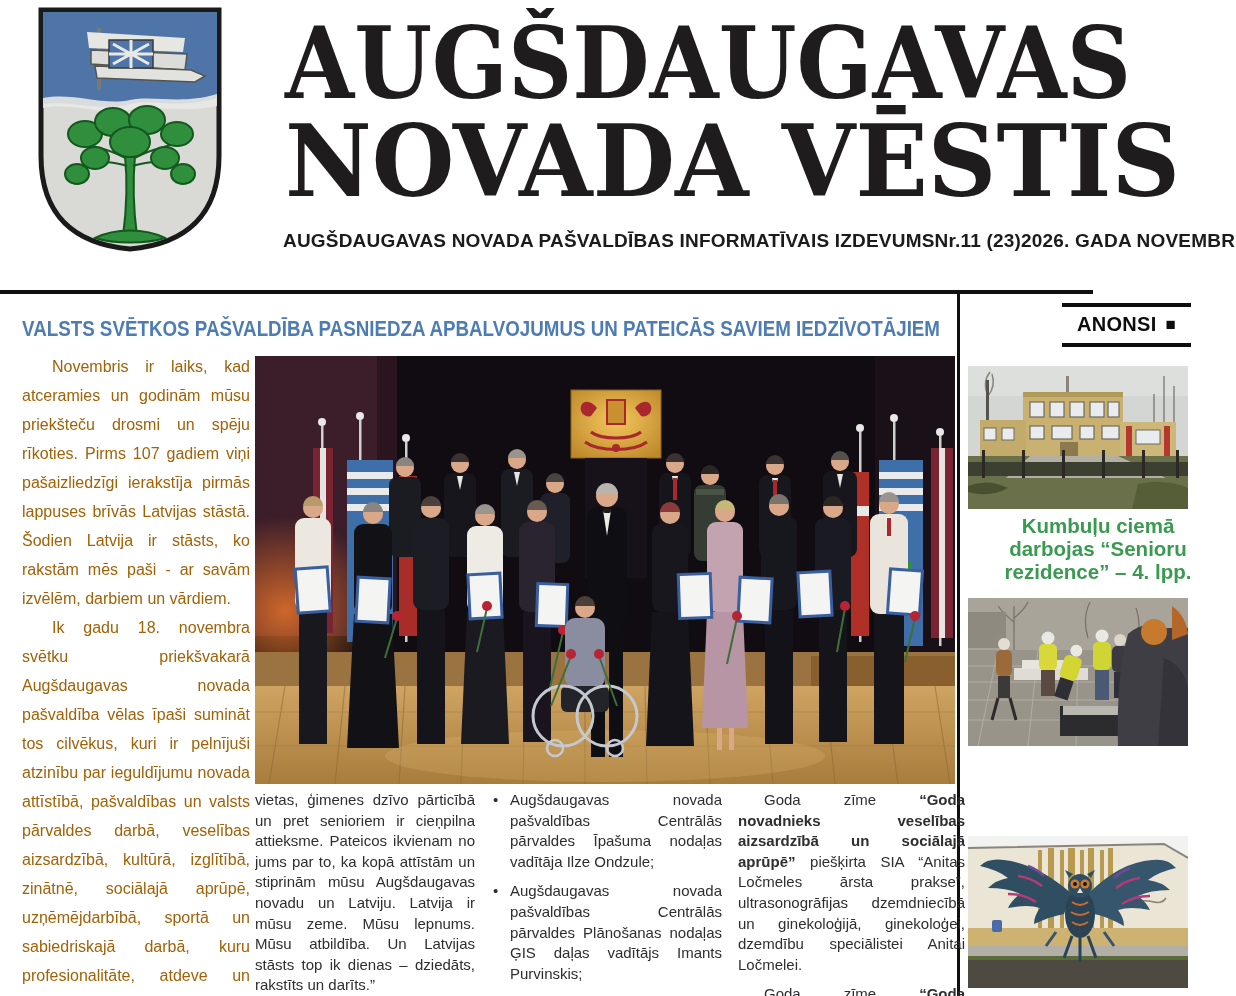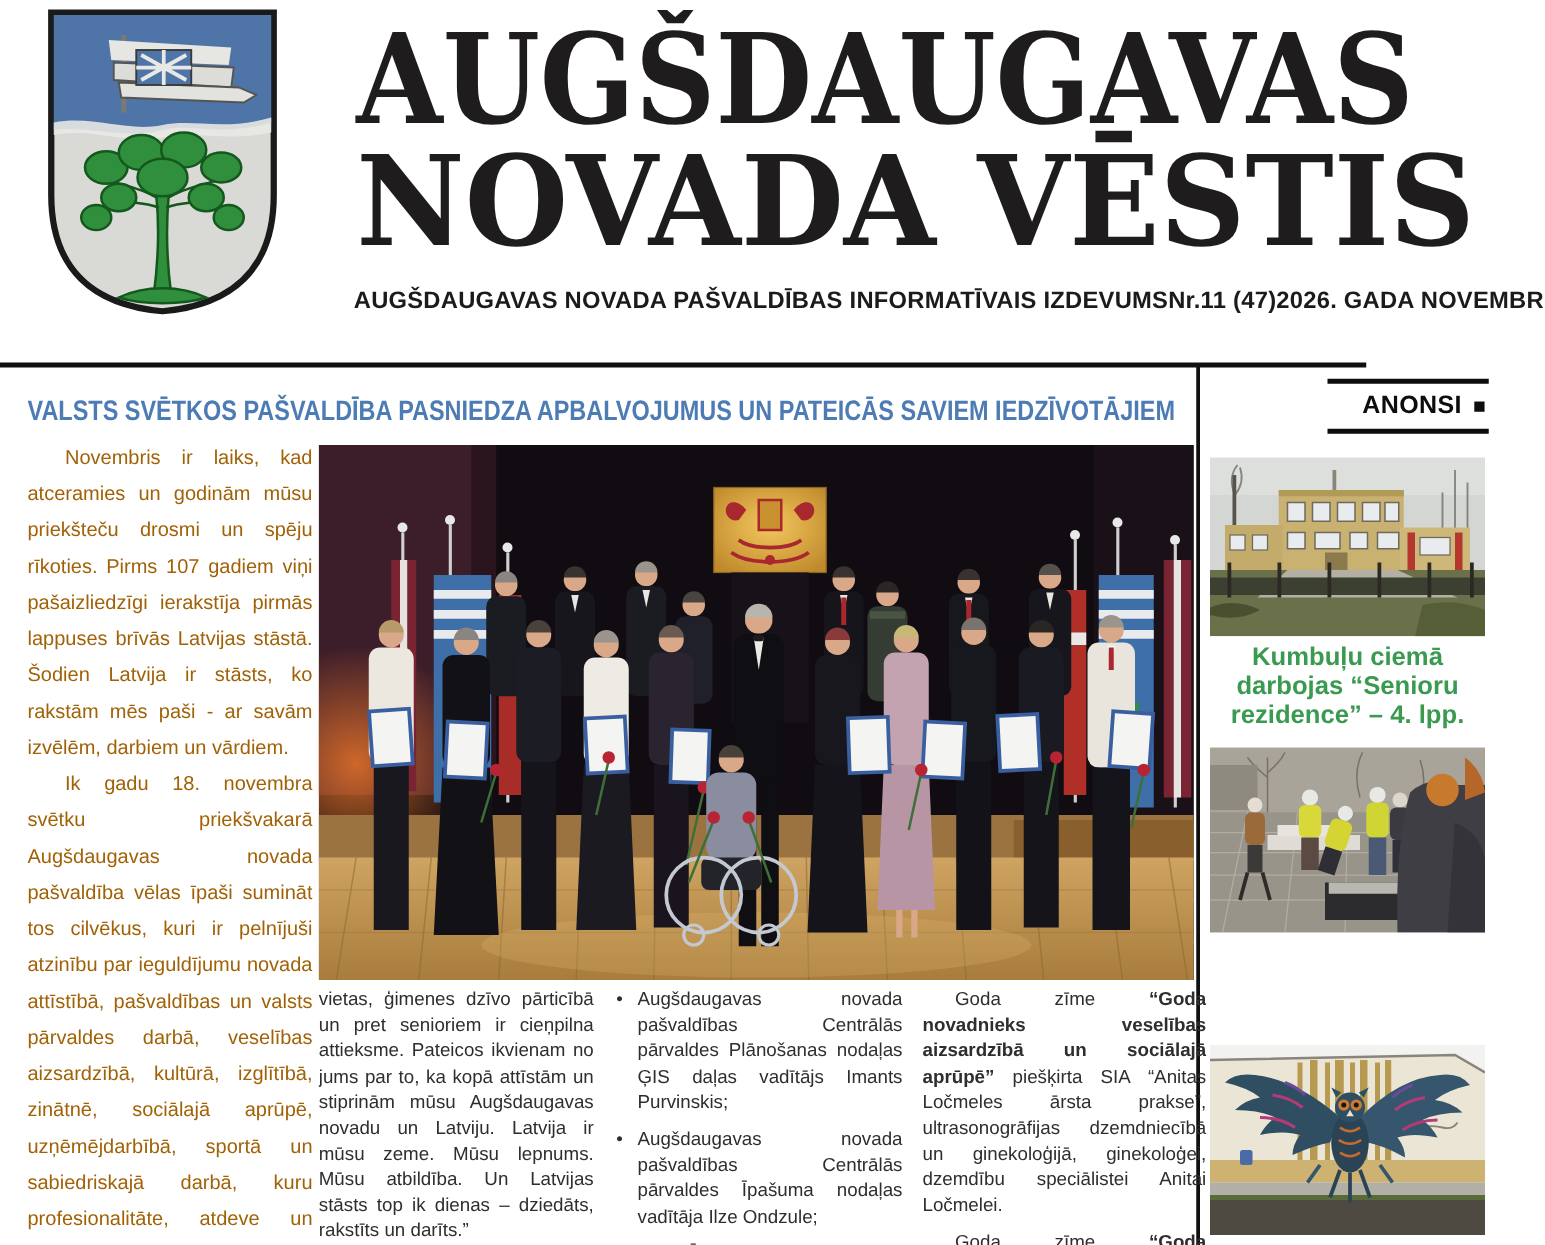--- a/index.html
+++ b/index.html
@@ -30,30 +30,30 @@
   .col4 p{text-indent:26px;margin:0 0 9px 0;}
   .col4 .bold{font-weight:bold;}
   ul.bullets{margin:0;padding:0;list-style:none;}
   ul.bullets li{position:relative;padding-left:17px;margin:0 0 9px 0;}
   ul.bullets li::before{content:"•";position:absolute;left:0;top:0;font-size:15px;}
 
   .main-photo{position:absolute;left:255px;top:356px;width:700px;height:428px;}
 
   
   .anonsi{position:absolute;left:1062px;top:303px;width:125px;border-top:4px solid #0d0d0d;
-          border-bottom:4px solid #0d0d0d;padding:6px 2px 7px 2px;display:flex;justify-content:flex-end;
+          border-bottom:4px solid #0d0d0d;padding:6px 2px 7px 2px;display:flex;justify-content:center;
           align-items:center;gap:9px;font-weight:bold;font-size:20px;letter-spacing:.3px;color:#0d0d0d;}
   .anonsi .sq{font-size:17px;line-height:1;}
   .side-img{position:absolute;left:968px;width:220px;}
   .img1{top:366px;height:143px;}
   .img2{top:598px;height:148px;}
   .img3{top:836px;height:152px;}
   .side-cap{position:absolute;left:958px;width:240px;text-align:center;font-weight:bold;
             font-size:20.5px;line-height:23px;color:#3a9a50;}
-  .cap1{top:514px;}
+  .cap1{top:514px;margin-left:20px;}
   .cap2{top:752px;}
 </style>
 </head>
 <body>
 
 <div class="page">
 
   <svg class="coat" viewBox="0 0 190 246">
     <path d="M6 4 H184 V150 C184 210 150 238 95 243 C40 238 6 210 6 150 Z" fill="#d9d9d5" stroke="#1a1a1a" stroke-width="5"></path>
     <path d="M8 6 H182 V92 C140 104 118 92 95 98 C66 106 36 94 8 98 Z" fill="#4f74a8"></path>
@@ -85,21 +85,21 @@
     </g>
   </svg>
 
   <svg class="masthead-svg" viewBox="0 0 900 202">
     <text class="mast-line" x="2" y="90" textLength="846" lengthAdjust="spacingAndGlyphs">AUGŠDAUGAVAS</text>
     <text class="mast-line" x="2" y="188" textLength="895" lengthAdjust="spacingAndGlyphs">NOVADA VĒSTIS</text>
   </svg>
 
   <div class="subline">
     <span>AUGŠDAUGAVAS NOVADA PAŠVALDĪBAS INFORMATĪVAIS IZDEVUMS</span>
-    <span>Nr.11 (47)</span>
+    <span>Nr.11 (23)</span>
     <span>2026. GADA NOVEMBRIS</span>
   </div>
 
   <div class="top-rule"></div>
   <div class="vert-rule"></div>
 
   <svg class="headline-svg" viewBox="0 0 922 30">
     <text class="headline-text" x="0" y="23" textLength="918" lengthAdjust="spacingAndGlyphs">VALSTS SVĒTKOS PAŠVALDĪBA PASNIEDZA APBALVOJUMUS UN PATEICĀS SAVIEM IEDZĪVOTĀJIEM</text>
   </svg>
 
@@ -371,22 +371,22 @@
         <circle cx="344" cy="298" r="5" fill="#b82433"></circle>
     </g>
   </svg>
 
   <div class="col colsm col2">
     <p>vietas, ģimenes dzīvo pārticībā un pret senioriem ir cieņpilna attieksme. Pateicos ikvienam no jums par to, ka kopā attīstām un stiprinām mūsu Augšdaugavas novadu un Latviju. Latvija ir mūsu zeme. Mūsu lepnums. Mūsu atbildība. Un Latvijas stāsts top ik dienas – dziedāts, rakstīts un darīts.”</p>
   </div>
 
   <div class="col colsm col3">
     <ul class="bullets">
+      <li>Augšdaugavas novada pašvaldības Centrālās pārvaldes Īpašuma nodaļas vadītāja Ilze Ondzule;</li>
       <li>Augšdaugavas novada pašvaldības Centrālās pārvaldes Plānošanas nodaļas ĢIS daļas vadītājs Imants Purvinskis;</li>
-      <li>Augšdaugavas novada pašvaldības Centrālās pārvaldes Īpašuma nodaļas vadītāja Ilze Ondzule;</li>
       <li>ZS „Ūsiņi” īpašnieks Ilmārs Skukis;</li>
     </ul>
   </div>
 
   <div class="col colsm col4">
     <p><span>Goda zīme </span><span class="bold">“Goda novadnieks veselības aizsardzībā un sociālajā aprūpē”</span><span> piešķirta SIA “Anitas Ločmeles ārsta prakse”, ultrasonogrāfijas dzemdniecībā un ginekoloģijā, ginekoloģei, dzemdību speciālistei Anitai Ločmelei.</span></p>
     <p><span>Goda zīme </span><span class="bold">“Goda novadnieks sabiedriskajā darbībā”</span></p>
   </div>
 
   <div class="anonsi">

